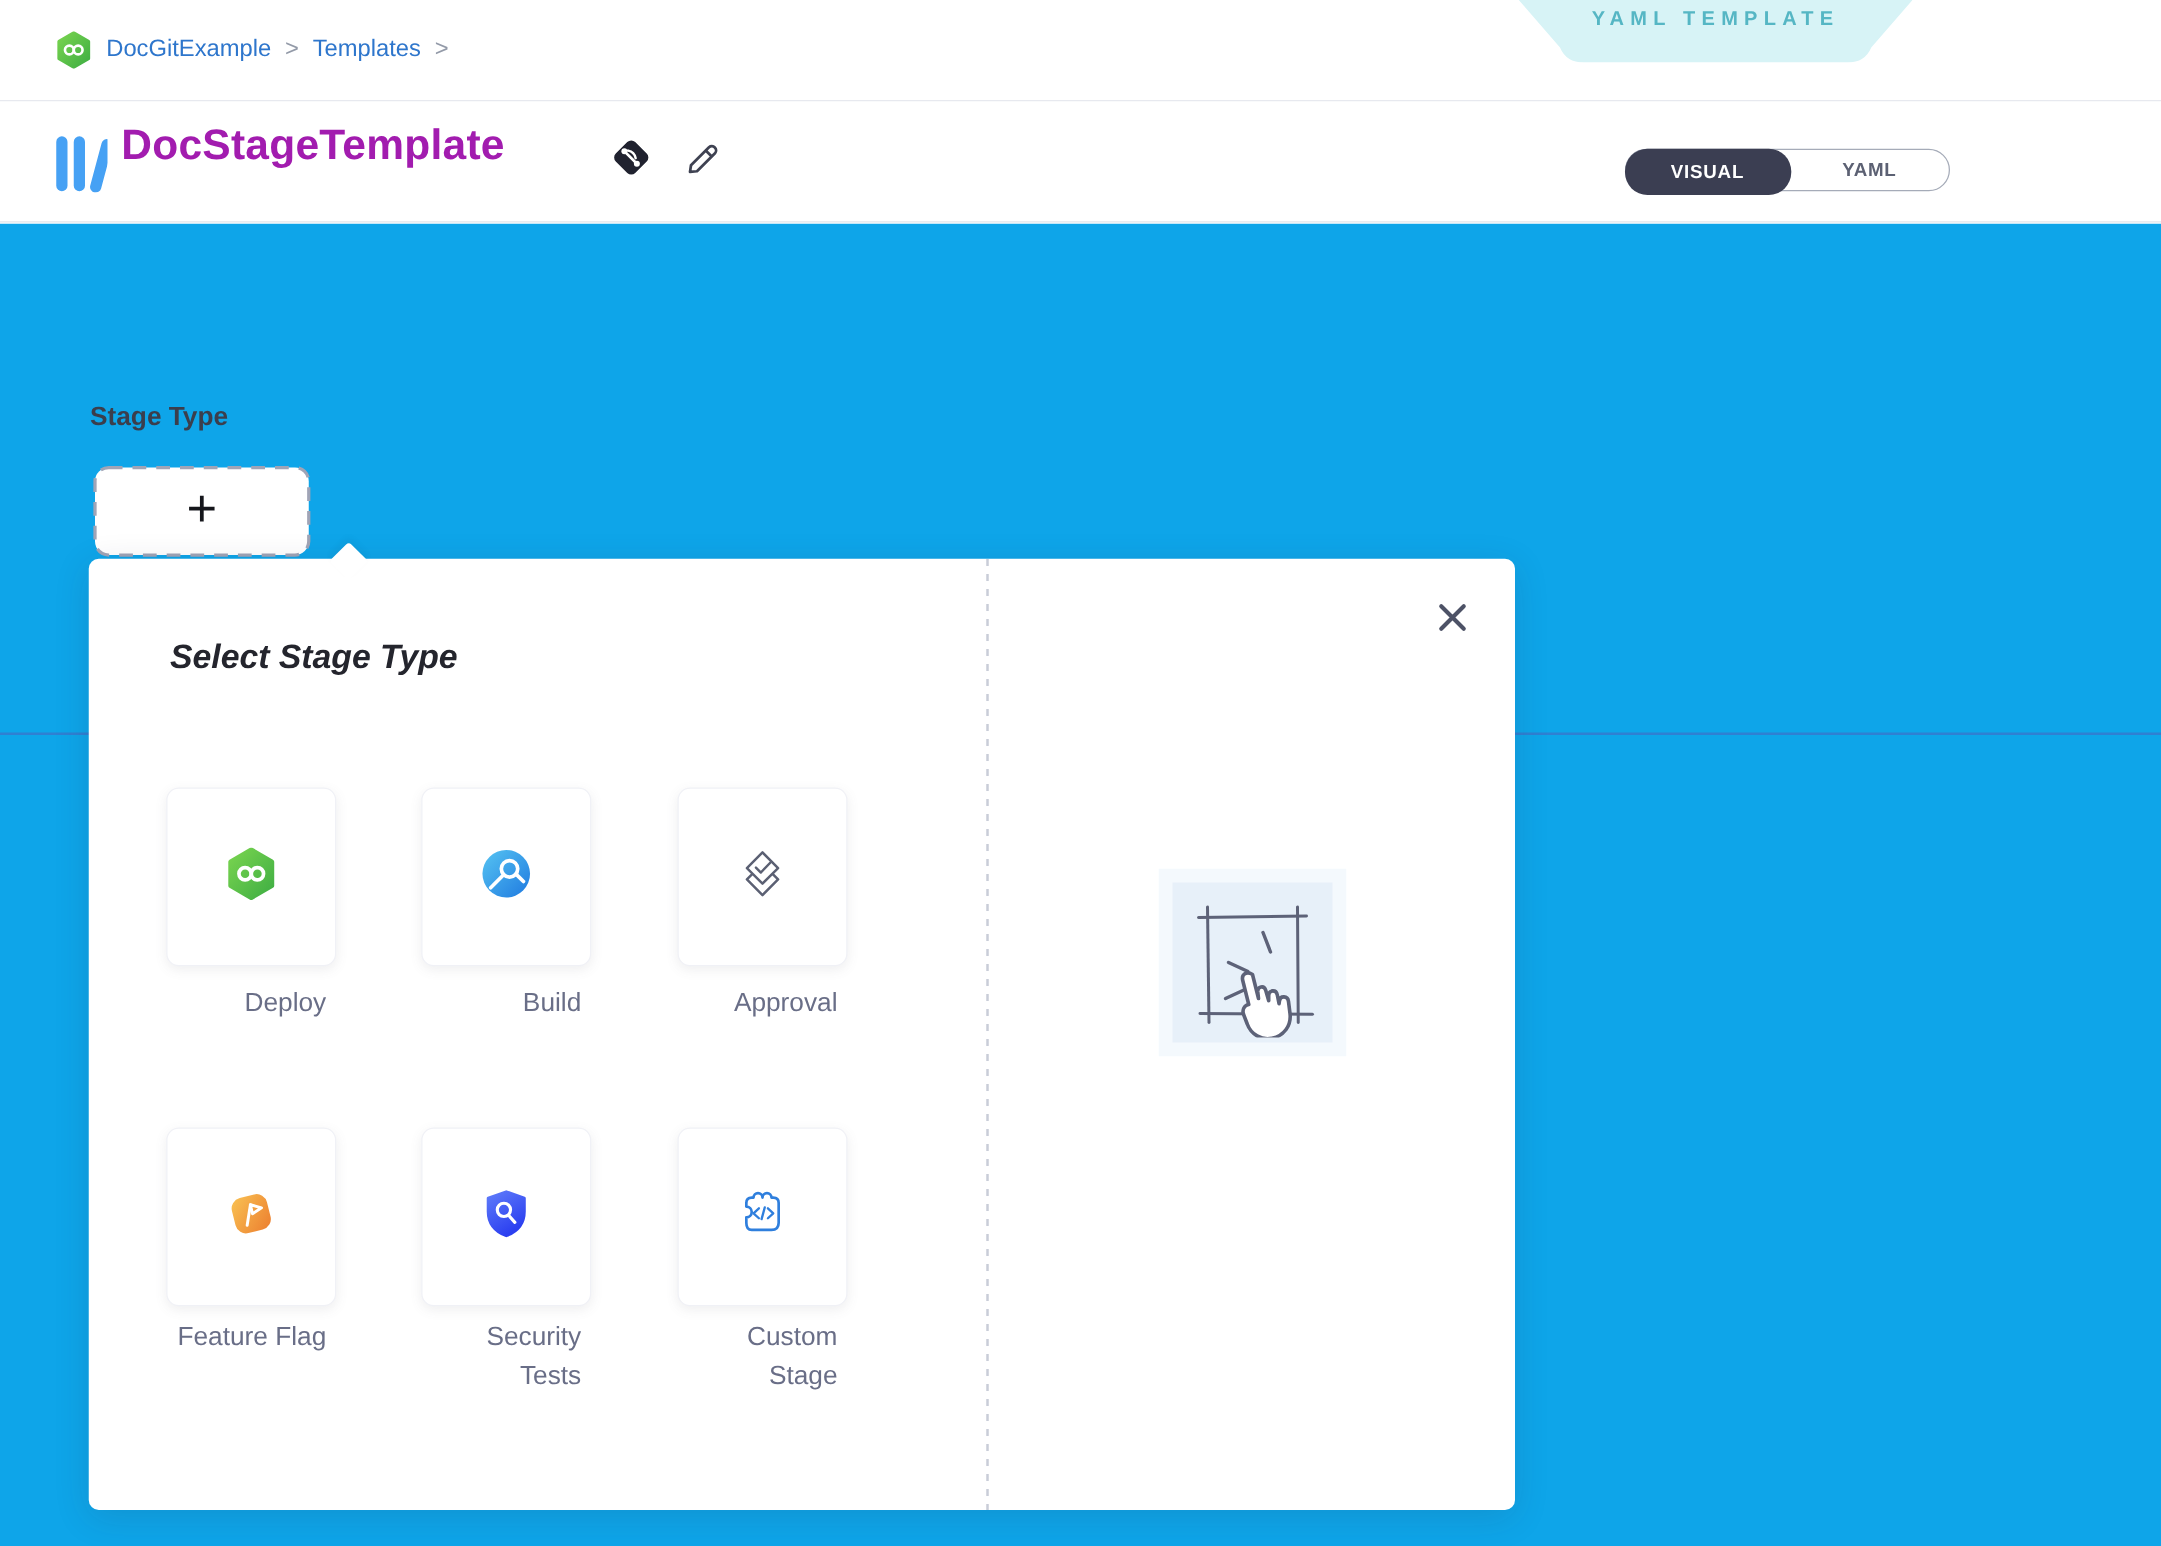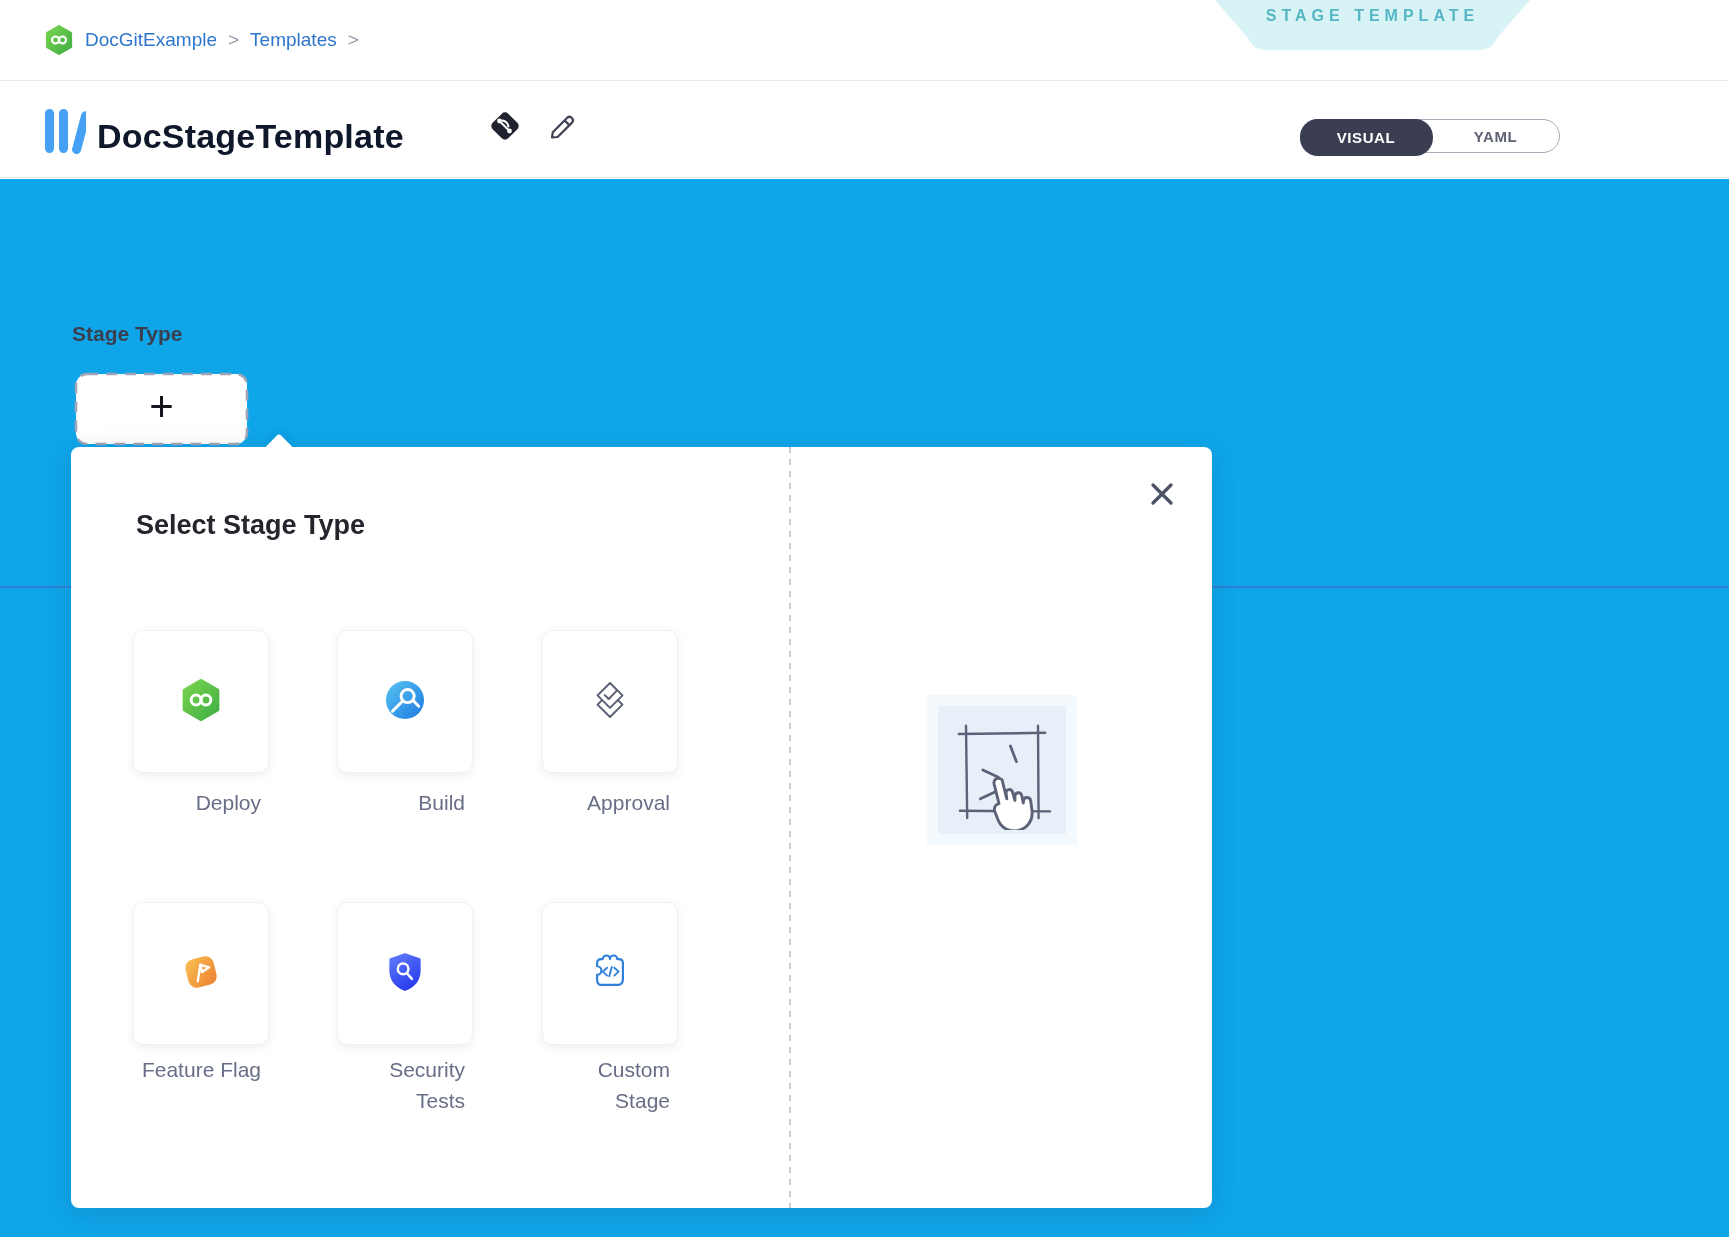--- a/index.html
+++ b/index.html
@@ -19,22 +19,22 @@
   .banner { position:absolute; left:1215px; top:0; width:315px; height:50px; z-index:6; }
   .banner svg { position:absolute; left:0; top:0; }
   .banner .banner-text { position:absolute; left:0; top:7px; width:315px;
      text-align:center; font-size:16px; font-weight:bold; letter-spacing:5px;
      color:#55b6c4; }
 
   
   .header { position:absolute; left:0; top:81px; width:1729px; height:97px;
             background:#fff; border-bottom:1px solid #e2e6ec; z-index:4; }
   .lib-icon { position:absolute; left:44px; top:27px; }
-  .page-title { position:absolute; left:97px; top:36px; font-size:34px;
-                font-weight:bold; color:#0f172a; letter-spacing:.2px; }
+  .page-title { position:absolute; left:97px; top:16px; font-size:34px;
+                font-weight:bold; color:#a21caf; letter-spacing:.2px; }
   .git-badge { position:absolute; left:487px; top:27px; }
   .pencil-btn { position:absolute; left:546px; top:30px; background:none;border:none;cursor:pointer; }
 
   .toggle { position:absolute; left:1300px; top:38px; width:260px; height:34px;
             border:1.5px solid #a5abb8; border-radius:18px; background:#fff; }
   .toggle .seg { position:absolute; top:0; height:100%; display:flex;
                  align-items:center; justify-content:center; font-size:15px;
                  font-weight:bold; cursor:pointer; letter-spacing:.6px; }
   .toggle .seg-visual { left:-1.5px; top:-1.5px; width:133px; height:37px;
       background:#3b3e52; color:#fff; border-radius:18px; }
@@ -54,21 +54,21 @@
       text-align:center; font-size:42px; font-weight:400; color:#15161b; line-height:42px; }
 
   
   .popover { position:absolute; left:71px; top:268px; width:1141px; height:761px;
              background:#fff; border-radius:8px; z-index:10;
              box-shadow:0 6px 28px rgba(40,41,61,.14); }
   .caret { position:absolute; left:197px; top:-9px; width:22px; height:22px;
            background:#fff; transform:rotate(45deg); border-radius:3px;
            box-shadow:-3px -3px 6px rgba(40,41,61,.05); }
   .popover h2 { position:absolute; left:65px; top:63px; font-size:27px;
-                font-weight:bold; color:#24252d; }
+                font-weight:bold; color:#24252d;font-style:italic; }
 
   .tile { position:absolute; width:136px; height:143px; background:#fff;
           border:1px solid #f0f1f6; border-radius:10px; cursor:pointer;
           box-shadow:0 3px 9px rgba(96,97,112,.10);
           display:flex; align-items:center; justify-content:center; }
   .t0 { left:62px;  top:183px; }  .t1 { left:266px; top:183px; }  .t2 { left:471px; top:183px; }
   .t3 { left:62px;  top:455px; }  .t4 { left:266px; top:455px; }  .t5 { left:471px; top:455px; }
   .tile-label { position:absolute; width:120px; text-align:right; font-size:21px;
                 color:#696e87; line-height:31px; }
   .l0 { left:70px;  top:340px; }  .l1 { left:274px; top:340px; }  .l2 { left:479px; top:340px; }
@@ -113,21 +113,21 @@
       <a>DocGitExample</a>
       <span class="sep">&gt;</span>
       <a>Templates</a>
       <span class="sep">&gt;</span>
     </div>
 
     <div class="banner">
       <svg width="315" height="50" viewBox="0 0 315 50">
         <path d="M0 0 H315 L282 38 Q277 50 263 50 H52 Q38 50 33 38 Z" fill="#d7f3f6"></path>
       </svg>
-      <div class="banner-text">STAGE TEMPLATE</div>
+      <div class="banner-text">YAML TEMPLATE</div>
     </div>
   </div>
 
   <div class="header">
     <span class="lib-icon">
       <svg width="42" height="46" viewBox="0 0 42 46">
         <rect x="1" y="1" width="9" height="44" rx="4.5" fill="#46a1f4"></rect>
         <rect x="15" y="1" width="9" height="44" rx="4.5" fill="#46a1f4"></rect>
         <rect x="27" y="1" width="9" height="44" rx="4.5" fill="#46a1f4" transform="rotate(15 28 45)"></rect>
       </svg>

